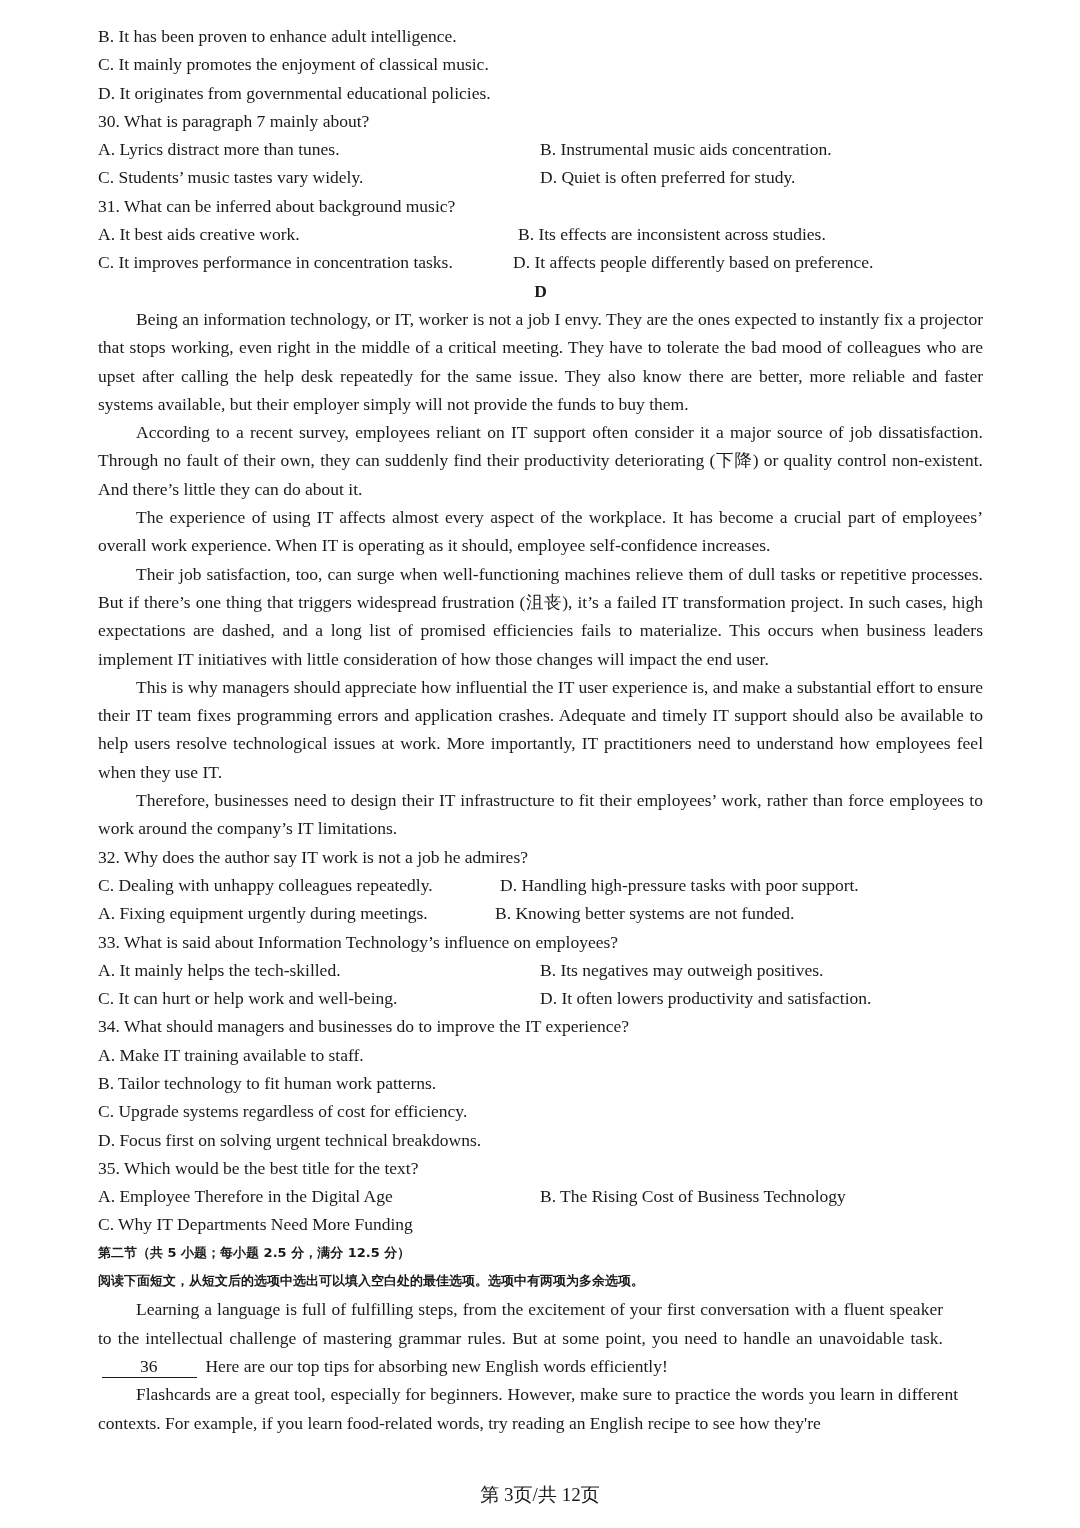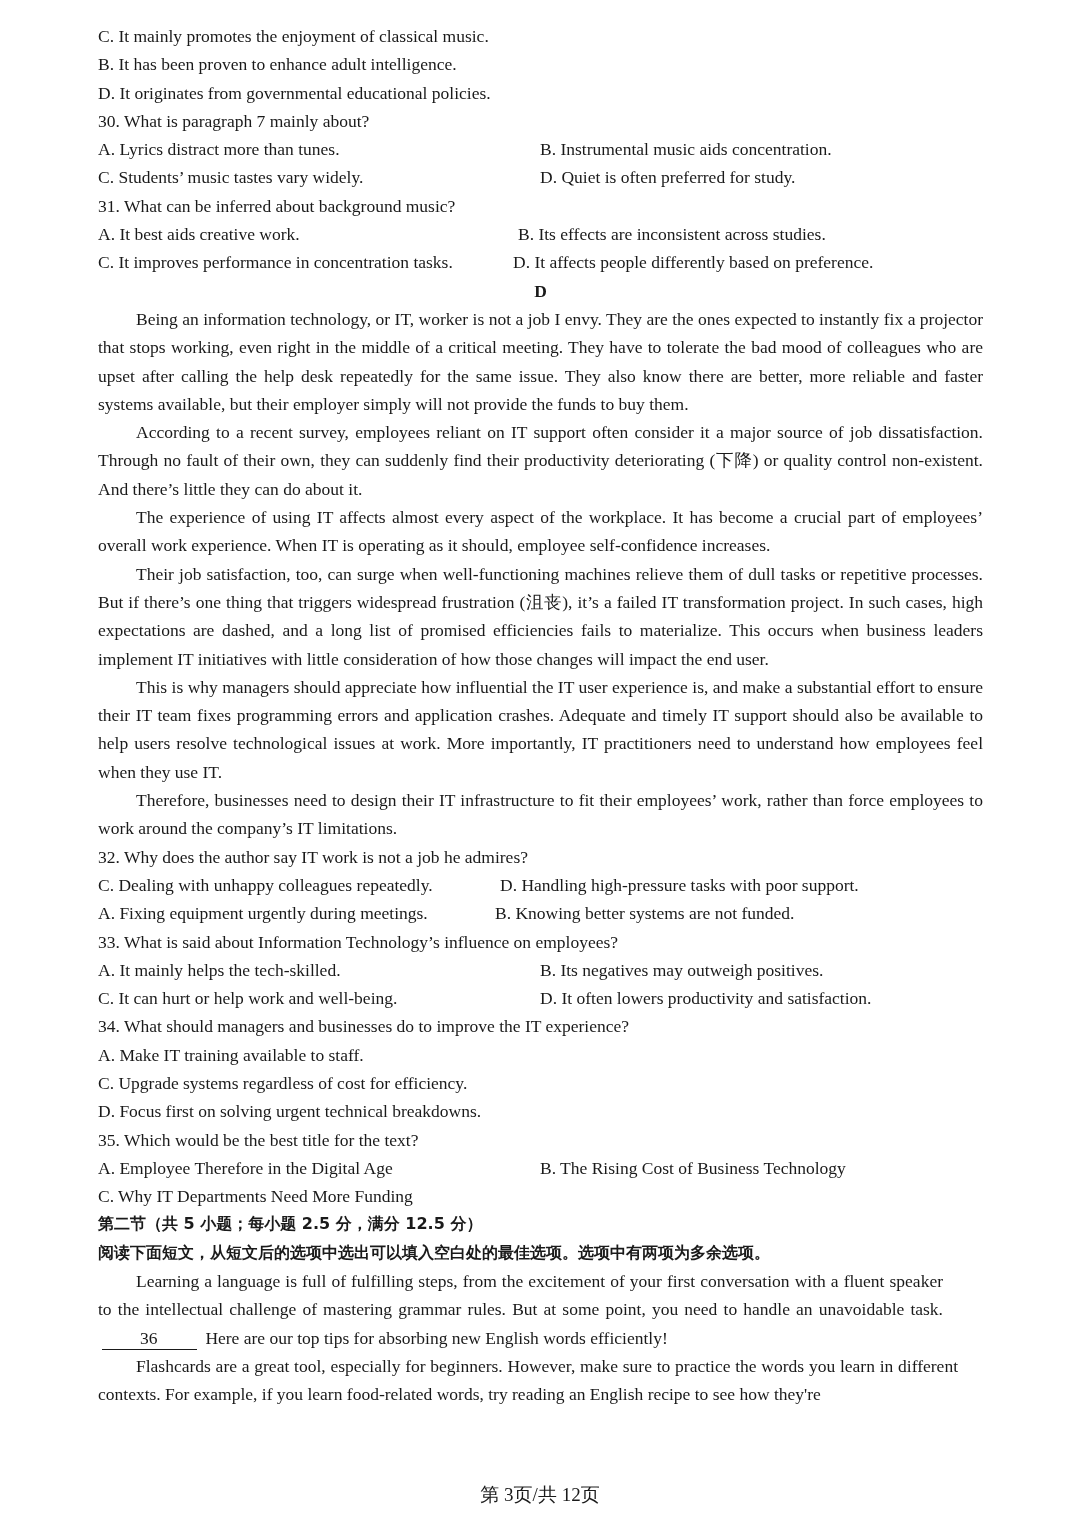--- a/index.html
+++ b/index.html
@@ -11,32 +11,32 @@
   .page { position: absolute; left: 98px; top: 22px; width: 885px; }
   .line { height: 28.3px; line-height: 28.3px; white-space: nowrap; }
   .row { display: flex; height: 28.3px; line-height: 28.3px; white-space: nowrap; }
   .col-a { width: 442px; }
   .col-a.w415 { width: 415px; }
   .col-a.w397 { width: 397px; }
   .col-a.w402 { width: 402px; }
   .col-a.w420 { width: 420px; }
   .heading { text-align: center; font-weight: bold; height: 28.3px; line-height: 28.3px; }
   .para { text-align: justify; text-align-last: left; line-height: 28.3px; text-indent: 38px; }
-  .cn { font-family: "DejaVu Sans", sans-serif; font-size: 16px; }
+  .cn { font-family: "DejaVu Sans", sans-serif; font-size: 13px; }
   .cn-bold { font-weight: bold; }
   .blank { display: inline-block; width: 95px; border-bottom: 1.5px solid #1a1a1a; text-align: center; line-height: 22px; margin: 0 4px; }
   .footer { position: absolute; top: 1482px; left: 0; width: 1080px; text-align: center; font-size: 19px; }
 </style>
 </head>
 <body>
 
 <div class="page">
 
+  <div class="line">B. It has been proven to enhance adult intelligence.</div>
   <div class="line">C. It mainly promotes the enjoyment of classical music.</div>
-  <div class="line">B. It has been proven to enhance adult intelligence.</div>
   <div class="line">D. It originates from governmental educational policies.</div>
 
   <div class="line">30. What is paragraph 7 mainly about?</div>
   <div class="row">
     <span class="col-a">A. Lyrics distract more than tunes.</span>
     <span>B. Instrumental music aids concentration.</span>
   </div>
   <div class="row">
     <span class="col-a">C. Students’ music tastes vary widely.</span>
     <span>D. Quiet is often preferred for study.</span>
@@ -75,20 +75,21 @@
     <span class="col-a">A. It mainly helps the tech-skilled.</span>
     <span>B. Its negatives may outweigh positives.</span>
   </div>
   <div class="row">
     <span class="col-a">C. It can hurt or help work and well-being.</span>
     <span>D. It often lowers productivity and satisfaction.</span>
   </div>
 
   <div class="line">34. What should managers and businesses do to improve the IT experience?</div>
   <div class="line">A. Make IT training available to staff.</div>
+  <div class="line">B. Tailor technology to fit human work patterns.</div>
   <div class="line">C. Upgrade systems regardless of cost for efficiency.</div>
   <div class="line">D. Focus first on solving urgent technical breakdowns.</div>
 
   <div class="line">35. Which would be the best title for the text?</div>
   <div class="row">
     <span class="col-a">A. Employee Therefore in the Digital Age</span>
     <span>B. The Rising Cost of Business Technology</span>
   </div>
   <div class="row">
     <span class="col-a">C. Why IT Departments Need More Funding</span>

